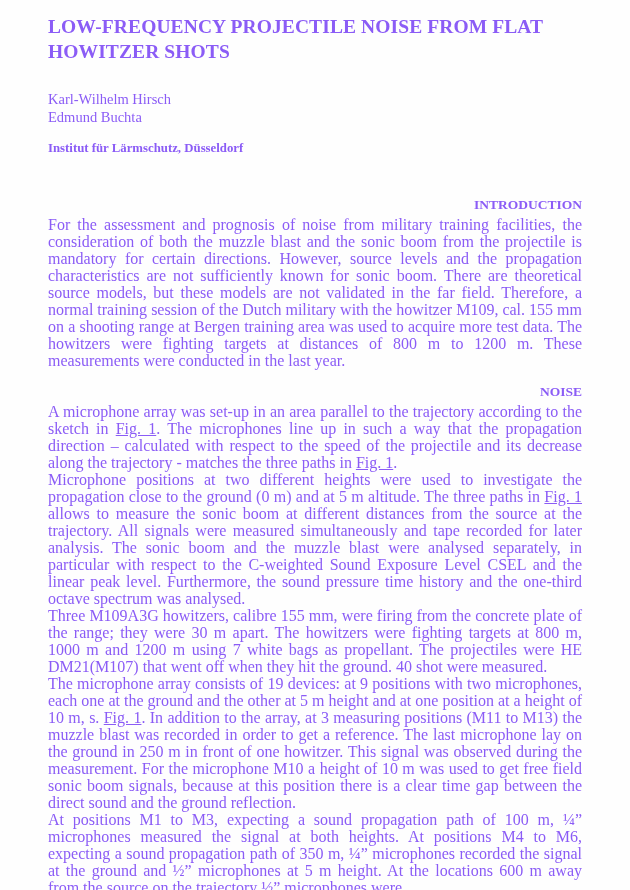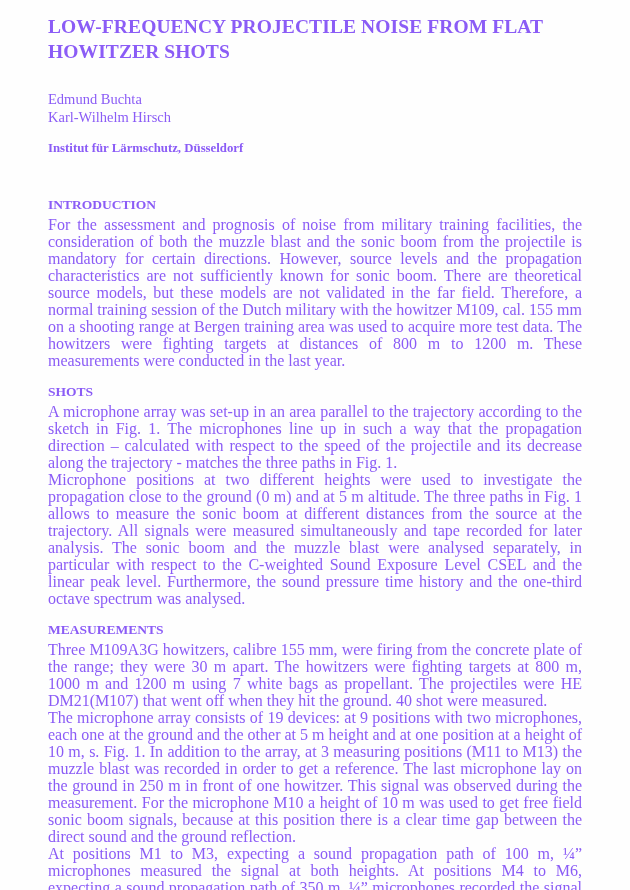--- a/index.html
+++ b/index.html
@@ -30,62 +30,61 @@
     line-height: 18px;
   }
   .author-line { display: block; }
   .affiliation {
     margin-top: 14px;
     font-size: 12.8px;
     line-height: 17px;
     font-weight: bold;
   }
   .section-heading {
-    text-align: left;
+    text-align: right;
     font-weight: bold;
     font-size: 13.5px;
     line-height: 17px;
     margin: 14px 0 3px 0;
   }
   .section.first .section-heading {
     margin-top: 39px;
   }
   .para {
     font-size: 16px;
     line-height: 17px;
     text-align: justify;
     margin: 0;
   }
-  .u { }
+  .u { text-decoration: underline; }
 </style>
 </head>
 <body>
 
 <div class="page">
 
   <div class="title">LOW-FREQUENCY PROJECTILE NOISE FROM FLAT HOWITZER SHOTS</div>
 
   <div class="authors">
+    <span class="author-line">Karl-Wilhelm Hirsch</span>
     <span class="author-line">Edmund Buchta</span>
-    <span class="author-line">Karl-Wilhelm Hirsch</span>
   </div>
 
   <div class="affiliation">Institut für Lärmschutz, Düsseldorf</div>
 
   <div class="section first">
     <div class="section-heading">INTRODUCTION</div>
     <p class="para"><span>For the assessment and prognosis of noise from military training facilities, the consideration of both the muzzle blast and the sonic boom from the projectile is mandatory for certain directions. However, source levels and the propagation characteristics are not sufficiently known for sonic boom. There are theoretical source models, but these models are not validated in the far field. Therefore, a normal training session of the Dutch military with the howitzer M109, cal. 155 mm on a shooting range at Bergen training area was used to acquire more test data. The howitzers were fighting targets at distances of 800 m to 1200 m. These measurements were conducted in the last year.</span></p>
   </div>
 
   <div class="section">
-    <div class="section-heading">SHOTS</div>
+    <div class="section-heading">NOISE</div>
     <p class="para"><span>A microphone array was set-up in an area parallel to the trajectory according to the sketch in </span><span class="u">Fig. 1</span><span>. The microphones line up in such a way that the propagation direction – calculated with respect to the speed of the projectile and its decrease along the trajectory - matches the three paths in </span><span class="u">Fig. 1</span><span>.</span></p>
     <p class="para"><span>Microphone positions at two different heights were used to investigate the propagation close to the ground (0 m) and at 5 m altitude. The three paths in </span><span class="u">Fig. 1</span><span> allows to measure the sonic boom at different distances from the source at the trajectory. All signals were measured simultaneously and tape recorded for later analysis. The sonic boom and the muzzle blast were analysed separately, in particular with respect to the C-weighted Sound Exposure Level CSEL and the linear peak level. Furthermore, the sound pressure time history and the one-third octave spectrum was analysed.</span></p>
   </div>
 
   <div class="section">
-    <div class="section-heading">MEASUREMENTS</div>
     <p class="para"><span>Three M109A3G howitzers, calibre 155 mm, were firing from the concrete plate of the range; they were 30 m apart. The howitzers were fighting targets at 800 m, 1000 m and 1200 m using 7 white bags as propellant. The projectiles were HE DM21(M107) that went off when they hit the ground. 40 shot were measured.</span></p>
     <p class="para"><span>The microphone array consists of 19 devices: at 9 positions with two microphones, each one at the ground and the other at 5 m height and at one position at a height of 10 m, s. </span><span class="u">Fig. 1</span><span>. In addition to the array, at 3 measuring positions (M11 to M13) the muzzle blast was recorded in order to get a reference. The last microphone lay on the ground in 250 m in front of one howitzer. This signal was observed during the measurement. For the microphone M10 a height of 10 m was used to get free field sonic boom signals, because at this position there is a clear time gap between the direct sound and the ground reflection.</span></p>
     <p class="para"><span>At positions M1 to M3, expecting a sound propagation path of 100 m, ¼” microphones measured the signal at both heights. At positions M4 to M6, expecting a sound propagation path of 350 m, ¼” microphones recorded the signal at the ground and ½” microphones at 5 m height. At the locations 600 m away from the source on the trajectory ½” microphones were</span></p>
   </div>
 
 </div>
 
 </body></html>

